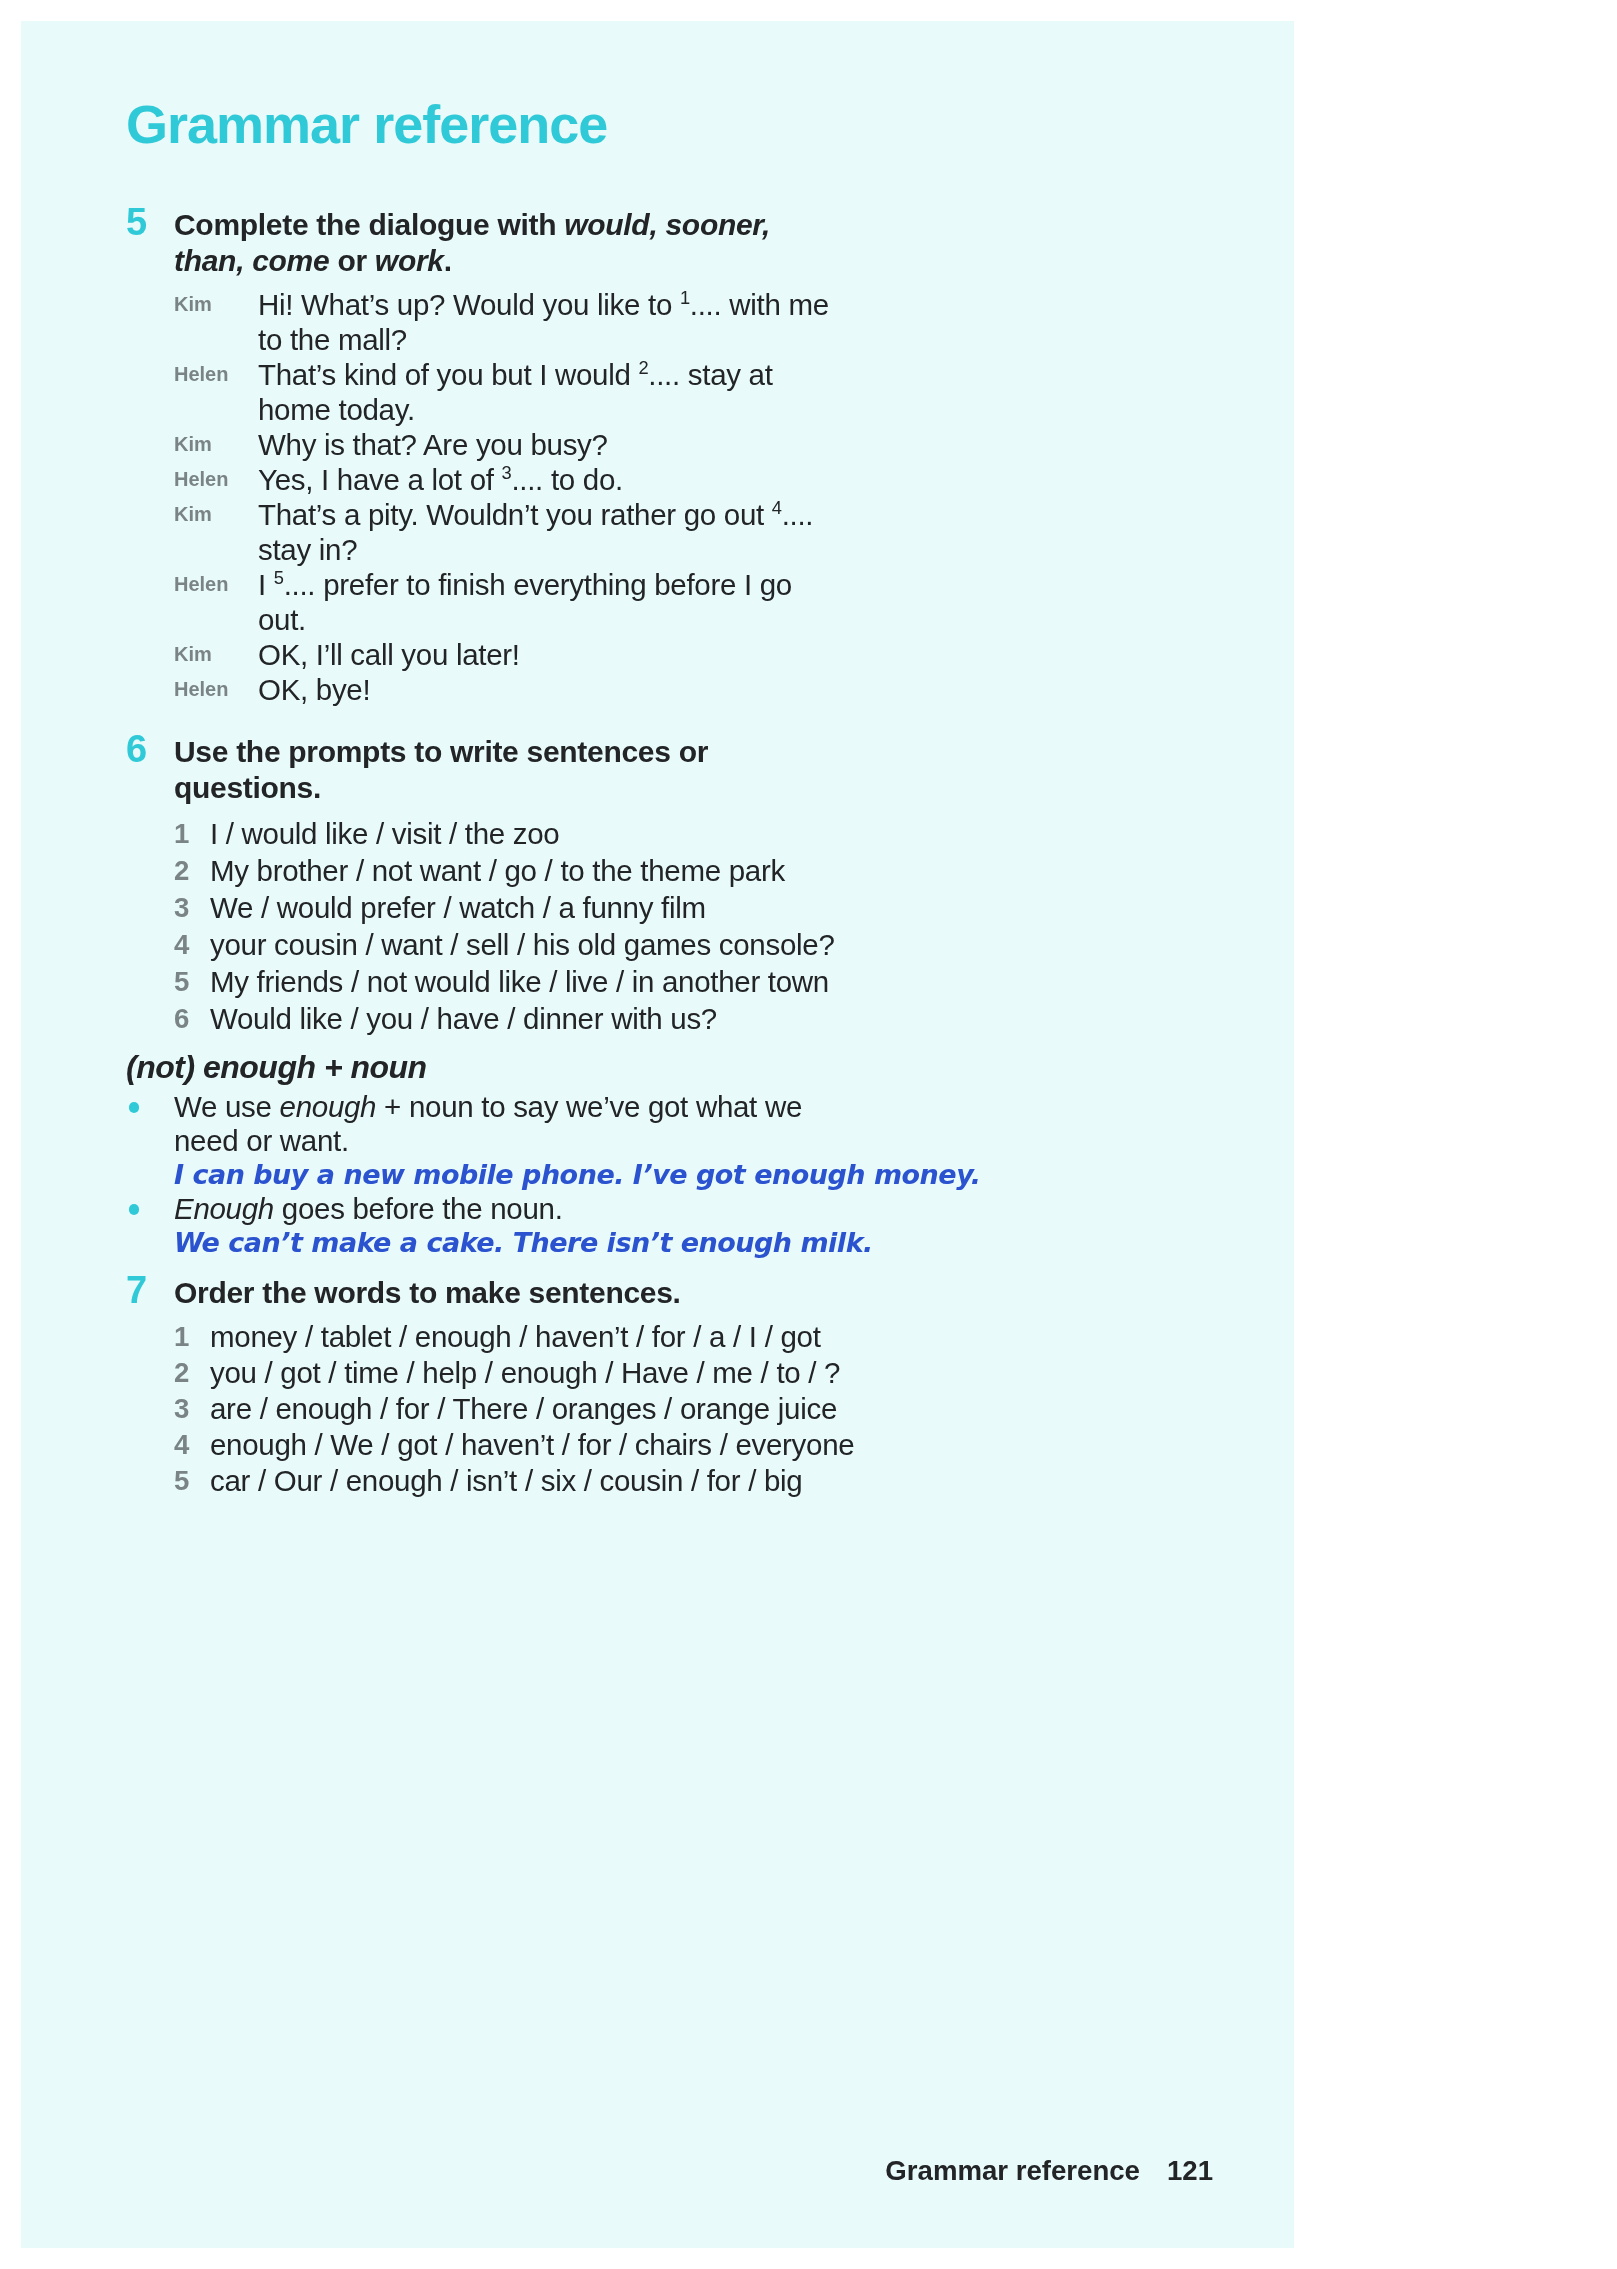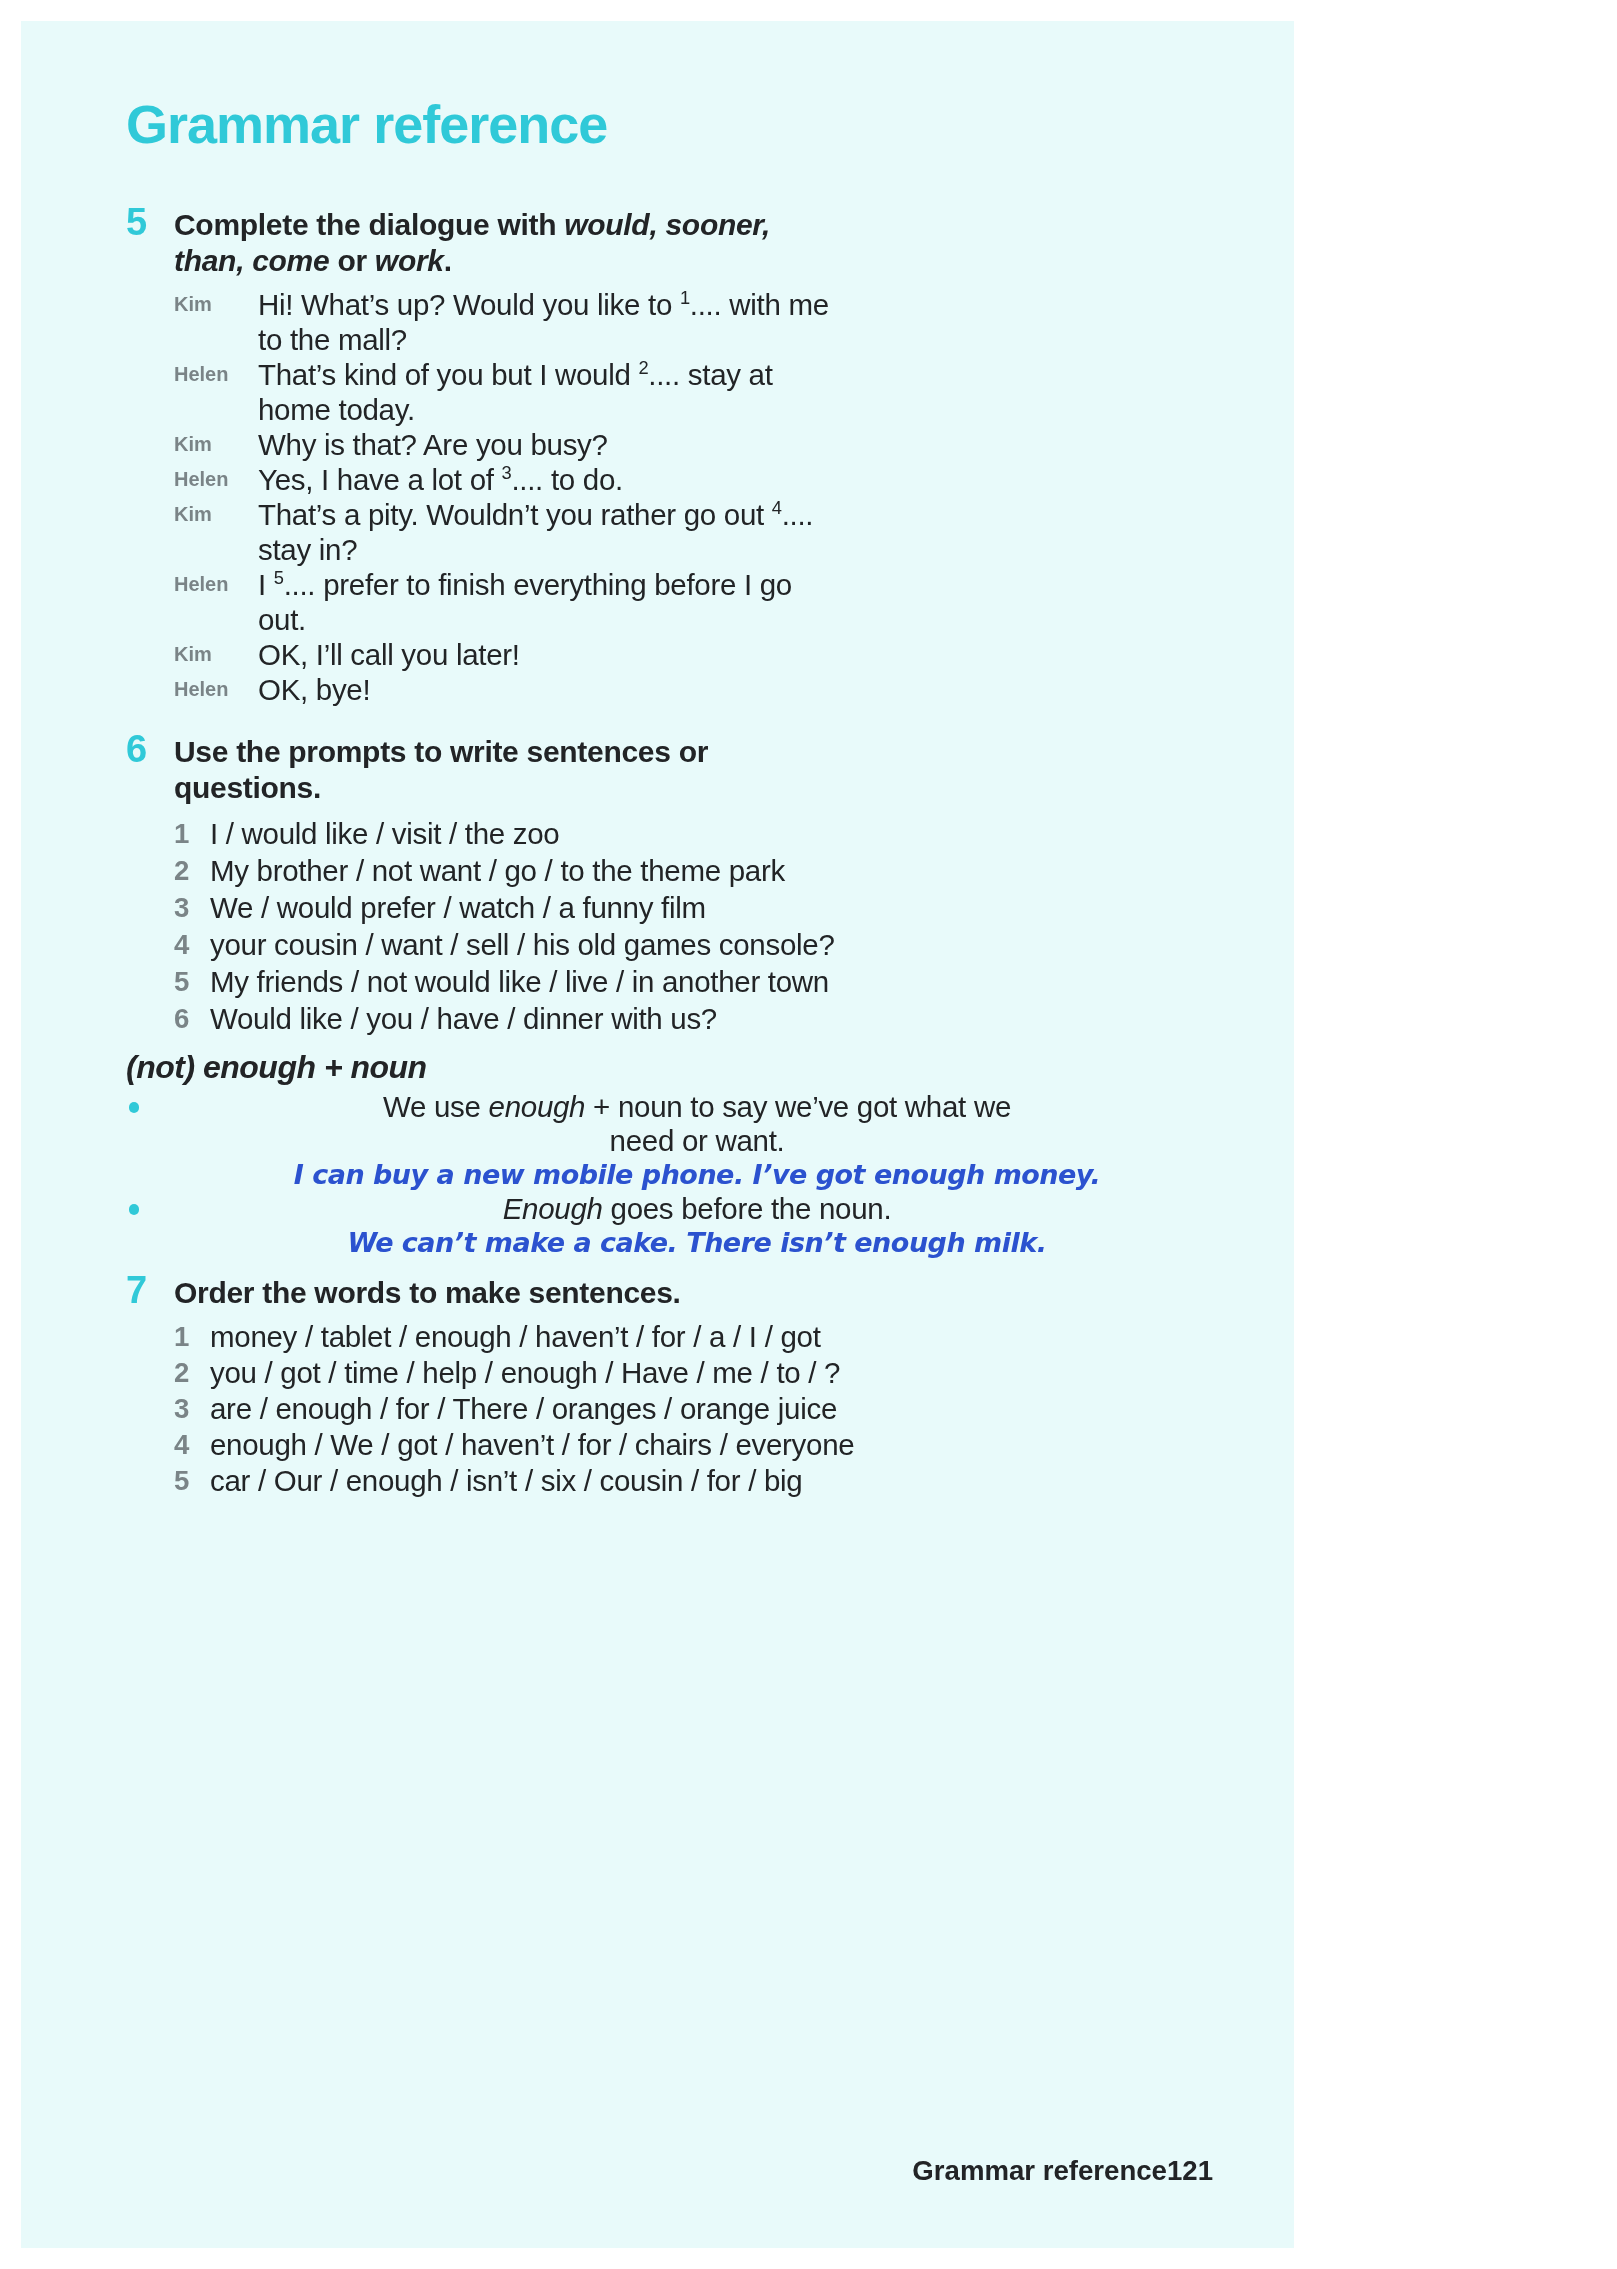--- a/index.html
+++ b/index.html
@@ -49,41 +49,41 @@
     font-size:27.6px; line-height:37px;
   }
   .li-text { font-size:29.5px; line-height:37px; letter-spacing:-0.3px; }
   .ex7 .li-num, .ex7 .li-text { line-height:36px; }
 
   .rule-heading {
     margin:9px 0 0 0; font-size:32px; line-height:42px; font-weight:bold;
     font-style:italic; letter-spacing:-0.5px;
   }
   .rules { margin-top:1.9px; }
-  .bullet { position:relative; padding-left:48px;text-align:center; }
+  .bullet { position:relative; padding-left:48px; }
   .dot {
     position:absolute; left:2.9px; top:12.4px; width:10.5px; height:10.5px;
     border-radius:50%; background:var(--accent,#30c9d8);
   }
   .bullet-text {
     font-size:29.5px; line-height:34px; white-space:pre-line; letter-spacing:-0.3px;
   }
   .example {
     font-family:"DejaVu Sans", sans-serif; font-style:italic; font-weight:bold;
     color:var(--blue,#2b52cf); font-size:27px; line-height:34px; letter-spacing:-0.5px;
   }
 
   .s-i { font-style:italic; }
   .s-sup { font-size:0.62em; vertical-align:super; line-height:0; }
 
   .footer {
     position:absolute; right:81px; top:2155px; font-size:27.6px; font-weight:bold;
     color:var(--ink,#222426); white-space:nowrap;
   }
-  .footer .pagenum { }
+  .footer .pagenum { margin-left:27px; }
 </style>
 </head>
 <body>
 
 <div class="page">
   <div class="panel"></div>
 
   <div class="content">
 
     <h1 class="page-title">Grammar reference</h1>

